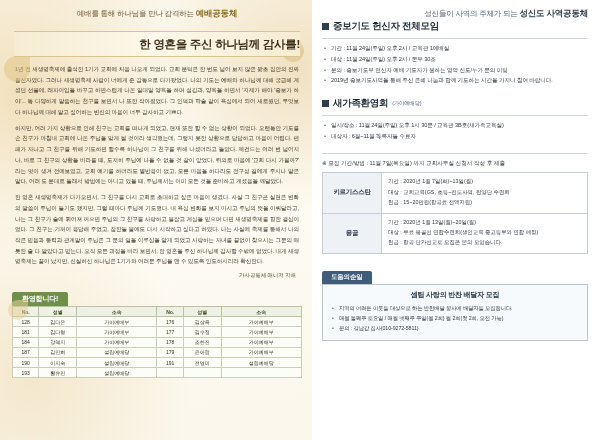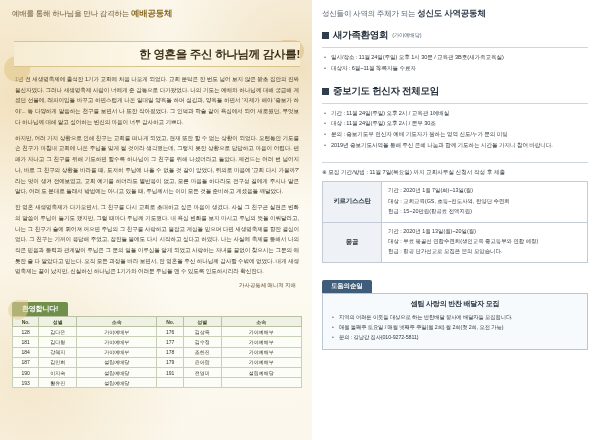--- a/index.html
+++ b/index.html
@@ -48,22 +48,23 @@
     top: 0;
     width: 1px;
     height: 440px;
     background: #e8e2d4;
   }
 
   
   .lhead {
     font-size: 7.5px;
     color: #6d5a3a;
+    text-align: center;
     letter-spacing: -0.2px;
-    margin-bottom: 21px;
+    margin-bottom: 11px;
   }
   .lhead b { color: #8a6b23; font-size: 8.5px; }
 
   .title-band {
     position: relative;
     margin: 0 2px 7px 2px;
     height: 24px;
     border-top: 1px solid #d9c48c;
     border-bottom: 1px solid #d9c48c;
     background: linear-gradient(90deg, #f6ecd2 0%, #fdf8ea 50%, #f6ecd2 100%);
@@ -128,22 +129,21 @@
     background: #fdfdf8;
   }
   .col-no { width: 9%; }
   .col-nm { width: 13%; }
   .col-so { width: 28%; }
 
   
   .rhead {
     font-size: 7.5px;
     color: #55606e;
-    text-align: left;
-    margin-bottom: 9px;
+    text-align: right;
     letter-spacing: -0.2px;
   }
   .rhead b { color: #2d3a4a; font-size: 8.5px; }
 
   .sec { margin-bottom: 11px; }
   .sec-title {
     display: flex;
     align-items: center;
     gap: 4px;
     font-size: 9.5px;
@@ -346,50 +346,50 @@
       </table>
     </div>
   </div>
 
   <div class="vline"></div>
 
   <div class="right-col">
 
     <div class="rhead">
       <span>성신들이 사역의 주체가 되는 </span><b>성신도 사역공동체</b>
-    </div>
-
-    <div class="sec">
-      <div class="sec-title">
-        <span class="sq"></span>
-        <span>새가족환영회</span>
-        <span style="font-size:5.5px;font-weight:normal;color:#5b6b7d;">(가야예배당)</span>
-      </div>
-      <div class="sec-rule"></div>
-      <ul class="bul">
-        <li>일시/장소 : 11월 24일(주일) 오후 1시 30분 / 교육관 3B호(새가족교육실)</li>
-        <li>대상자 : 6월~11월 等록자들 수료자</li>
-      </ul>
     </div>
 
     <div class="sec">
       <div class="sec-title">
         <span class="sq"></span>
         <span>중보기도 헌신자 전체모임</span>
       </div>
       <div class="sec-rule"></div>
       <ul class="bul">
         <li>기간 : 11월 24일(주일) 오후 2시 / 교육관 1예배실</li>
         <li>대상 : 11월 24일(주일) 오후 2시 / 본부 30조</li>
         <li>문의 : 중보기도부 헌신자 예배 기도자가 원하는 영역 신도/누가 분의 미팅</li>
         <li>2019년 중보기도사역을 통해 주신 은혜 나눔과 함께 기도하는 시간을 가지니 참여 바랍니다.</li>
       </ul>
     </div>
 
     <div class="sec">
+      <div class="sec-title">
+        <span class="sq"></span>
+        <span>새가족환영회</span>
+        <span style="font-size:5.5px;font-weight:normal;color:#5b6b7d;">(가야예배당)</span>
+      </div>
+      <div class="sec-rule"></div>
+      <ul class="bul">
+        <li>일시/장소 : 11월 24일(주일) 오후 1시 30분 / 교육관 3B호(새가족교육실)</li>
+        <li>대상자 : 6월~11월 等록자들 수료자</li>
+      </ul>
+    </div>
+
+    <div class="sec">
       <div class="sec-rule"></div>
       <div class="mission-intro">※ 모집 기간/방법 : 11월 7일(목요일) 까지 교회사무실 신청서 작성 후 제출</div>
 
       <div class="mission-row">
         <div class="mission-badge">키르기스스탄</div>
         <div class="mission-body">
           <div>기간 : 2020년 1월 7일(화)~13일(월)</div>
           <div>대상 : 교회교육(GS, 초등~전도사역, 찬양단 수련회</div>
           <div>헌금 : 15~20만원(항공료 전액지원)</div>
         </div>

